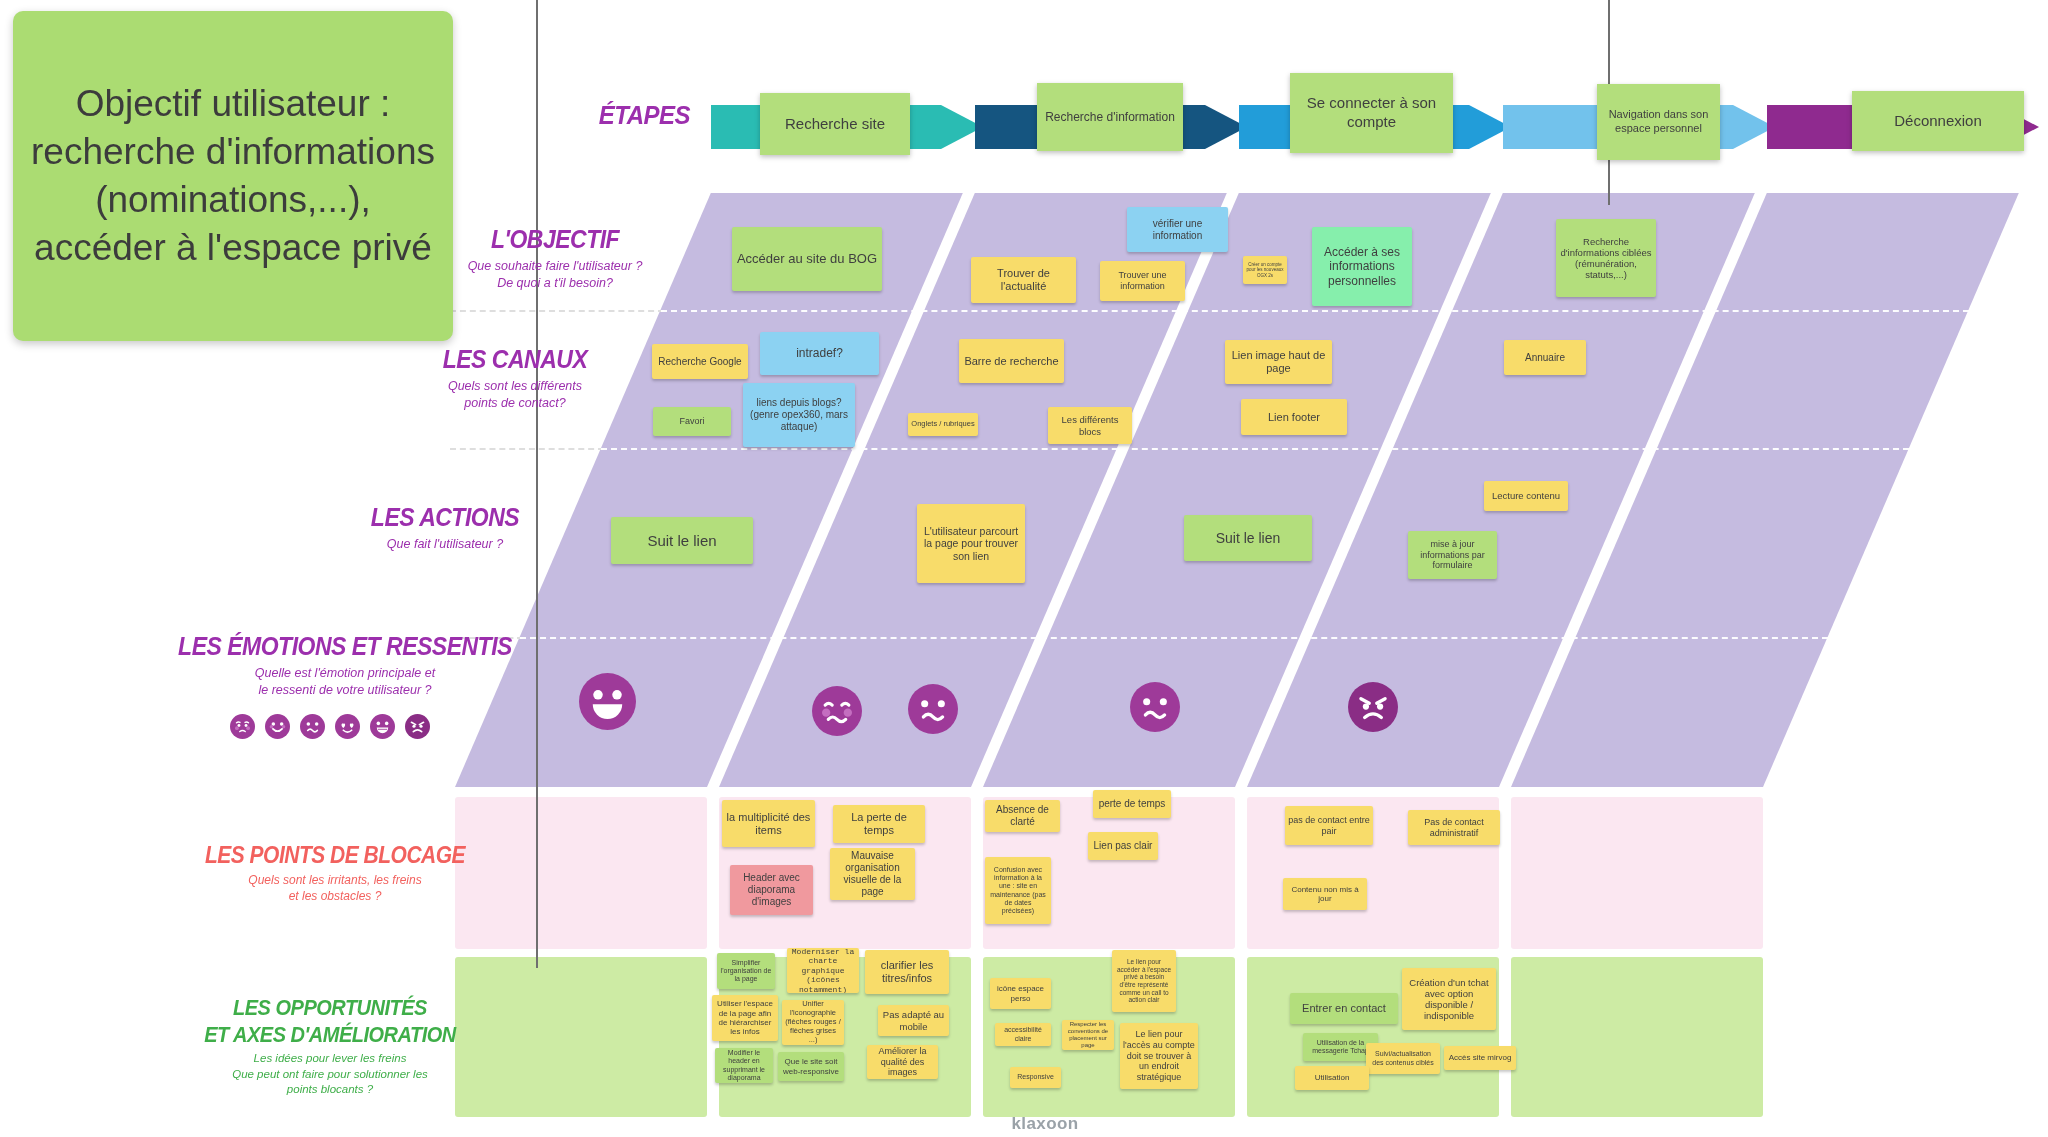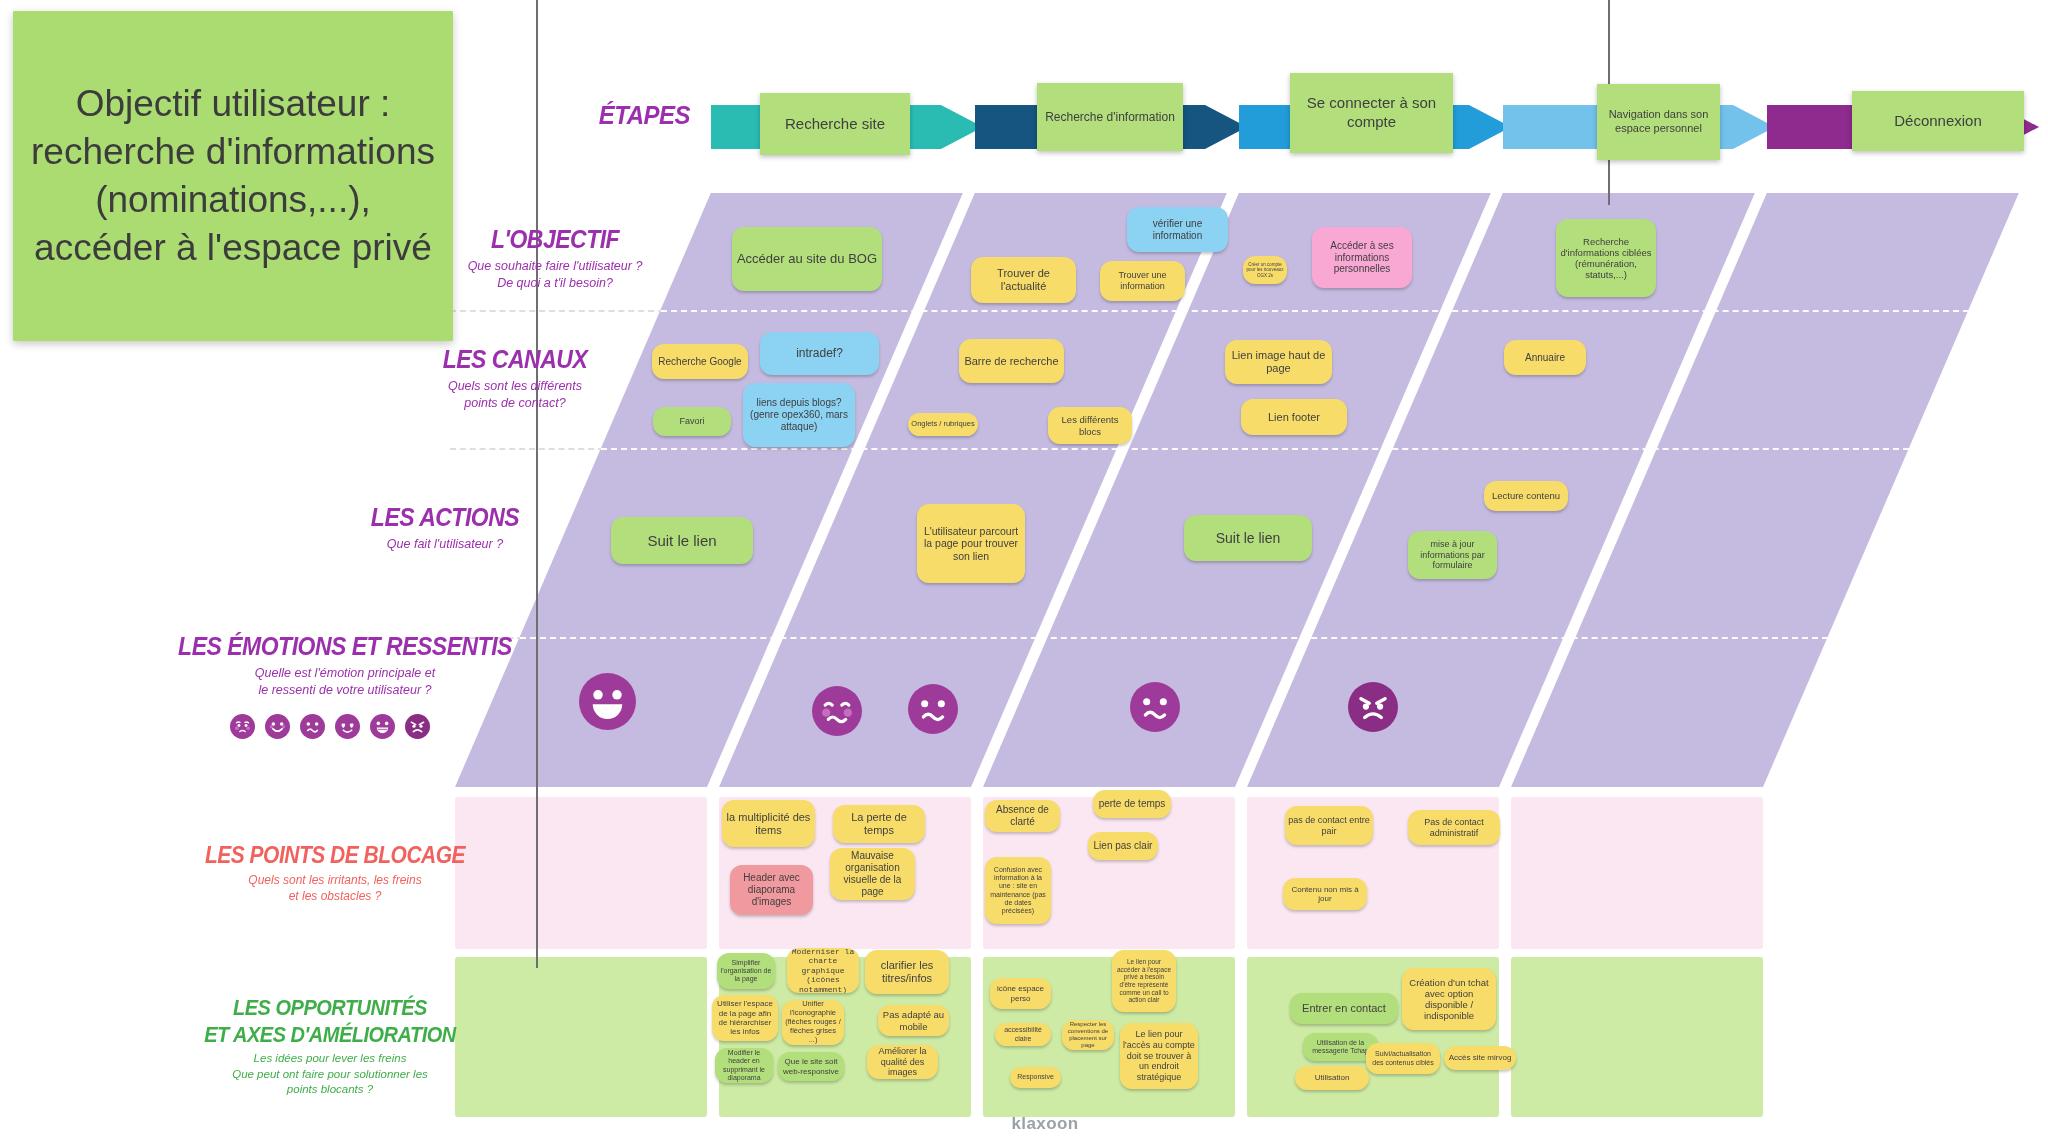--- a/index.html
+++ b/index.html
@@ -1,21 +1,21 @@
 <!DOCTYPE html>
 <html style="--band: #c5bbe0; --pink-row: #fbe7f1; --green-row: #cdeba4; --note-yellow: #f8dc6a; --note-green: #b3de7c; --note-blue: #8cd2f2; --note-pink: #f0999e; --label-purple: #9c2fad; --label-red: #f2615e; --label-green: #3fae49; --emotion: #9e3a99; --emotion-dark: #8a2d85; --title-note-bg: #abdc72;"><head>
 <meta charset="utf-8">
 <style>
   html,body{margin:0;padding:0;background:#fff;}
   .canvas{position:relative;width:2048px;height:1137px;background:#fff;overflow:hidden;
           font-family:"Liberation Sans","DejaVu Sans",sans-serif;}
   .title-note{position:absolute;left:13px;top:11px;width:440px;height:330px;
     background:var(--title-note-bg);display:flex;align-items:center;justify-content:center;
     text-align:center;font-size:37px;line-height:1.3;color:#3c3c3c;padding:6px 14px;box-sizing:border-box;
-    box-shadow:0 3px 8px rgba(0,0,0,.22);border-radius:1px;}
+    box-shadow:0 3px 8px rgba(0,0,0,.22);border-radius:10px;}
   .vline{position:absolute;width:2px;background:#6f6f6f;}
   #vline1{left:536px;top:0;height:968px;}
   #vline2{left:1608px;top:0;height:205px;}
   .band-col{position:absolute;background:var(--band);transform:skewX(-23.3deg);transform-origin:0 100%;}
   .dash{position:absolute;height:0;border-top:2px dashed rgba(255,255,255,.95);}
   .dash-gray{position:absolute;height:0;border-top:2px dashed #dedede;}
   .row-label{position:absolute;text-align:center;}
   .row-label .lbl{font-weight:700;font-style:italic;font-stretch:condensed;letter-spacing:-.5px;
     font-size:23px;transform:scale(1,1.1);white-space:pre-line;line-height:1.1;}
   .row-label .sub{font-style:italic;font-size:12.5px;margin-top:6px;line-height:1.35;white-space:pre-line;}
@@ -34,21 +34,21 @@
   #lbl-opport{left:165px;top:998px;width:330px;}
   #lbl-opport .lbl{font-size:20px;line-height:1.18;}
   #lbl-opport .sub{font-size:11.5px;}
   .arrow{position:absolute;height:44px;z-index:3;
     clip-path:polygon(0 0,calc(100% - 42px) 0,100% 50%,calc(100% - 42px) 100%,0 100%);}
   .step-sticky{position:absolute;z-index:4;background:var(--note-green);display:flex;align-items:center;
     justify-content:center;text-align:center;color:#3f3f3f;box-shadow:0 2px 5px rgba(0,0,0,.25);
     padding:2px 6px;box-sizing:border-box;line-height:1.25;}
   .cell{position:absolute;border-radius:3px;}
   .note{position:absolute;z-index:5;display:flex;align-items:center;justify-content:center;text-align:center;
-    color:#3f3f3f;padding:2px 3px;box-sizing:border-box;border-radius:12px;line-height:1.18;
+    color:#3f3f3f;padding:2px 3px;box-sizing:border-box;border-radius:2px;line-height:1.18;
     box-shadow:0 2px 3px rgba(0,0,0,.22);overflow:hidden;}
   .face{position:absolute;z-index:6;}
   .face svg{display:block;width:100%;height:100%;}
   .logo{position:absolute;left:960px;top:1114px;width:170px;text-align:center;
     font-size:17px;font-weight:700;letter-spacing:.4px;color:#9aa2a8;}
 </style>
 </head>
 <body>
 
 <div class="canvas">
@@ -130,21 +130,21 @@
       <div class="step-sticky" style="left: 1597px; top: 84px; width: 123px; height: 76px; font-size: 11px;">Navigation dans son espace personnel</div>
       <div class="arrow" style="left: 1767px; top: 105px; width: 272px; background: rgb(143, 42, 143);"></div>
       <div class="step-sticky" style="left: 1852px; top: 91px; width: 172px; height: 60px; font-size: 15px;">Déconnexion</div>
     </div>
   <div id="notes">
       <div class="note" style="left: 732px; top: 227px; width: 150px; height: 64px; font-size: 13px; background: rgb(179, 222, 124);">Accéder au site du BOG</div>
       <div class="note" style="left: 971px; top: 257px; width: 105px; height: 46px; font-size: 11px; background: rgb(248, 220, 106);">Trouver de l'actualité</div>
       <div class="note" style="left: 1127px; top: 207px; width: 101px; height: 45px; font-size: 10px; background: rgb(140, 210, 242);">vérifier une information</div>
       <div class="note" style="left: 1100px; top: 261px; width: 85px; height: 40px; font-size: 9px; background: rgb(248, 220, 106);">Trouver une information</div>
       <div class="note" style="left: 1243px; top: 256px; width: 44px; height: 28px; font-size: 4.5px; background: rgb(248, 220, 106);">Créer un compte pour les nouveaux OGX 2s</div>
-      <div class="note" style="left: 1312px; top: 227px; width: 100px; height: 61px; font-size: 10px; background: #f9a8d4;">Accéder à ses informations personnelles</div>
+      <div class="note" style="left: 1312px; top: 227px; width: 100px; height: 79px; font-size: 12px; background: #86efac;">Accéder à ses informations personnelles</div>
       <div class="note" style="left: 1556px; top: 219px; width: 100px; height: 78px; font-size: 9.5px; background: rgb(179, 222, 124);">Recherche d'informations ciblées (rémunération, statuts,...)</div>
       <div class="note" style="left: 652px; top: 344px; width: 96px; height: 35px; font-size: 10px; background: rgb(248, 220, 106);">Recherche Google</div>
       <div class="note" style="left: 760px; top: 332px; width: 119px; height: 43px; font-size: 12px; background: rgb(140, 210, 242);">intradef?</div>
       <div class="note" style="left: 653px; top: 407px; width: 78px; height: 29px; font-size: 9px; background: rgb(179, 222, 124);">Favori</div>
       <div class="note" style="left: 743px; top: 383px; width: 112px; height: 64px; font-size: 10px; background: rgb(140, 210, 242);">liens depuis blogs? (genre opex360, mars attaque)</div>
       <div class="note" style="left: 959px; top: 339px; width: 105px; height: 44px; font-size: 11px; background: rgb(248, 220, 106);">Barre de recherche</div>
       <div class="note" style="left: 908px; top: 413px; width: 70px; height: 23px; font-size: 7.5px; background: rgb(248, 220, 106);">Onglets / rubriques</div>
       <div class="note" style="left: 1048px; top: 407px; width: 84px; height: 37px; font-size: 9.5px; background: rgb(248, 220, 106);">Les différents blocs</div>
       <div class="note" style="left: 1225px; top: 340px; width: 107px; height: 44px; font-size: 11px; background: rgb(248, 220, 106);">Lien image haut de page</div>
       <div class="note" style="left: 1241px; top: 399px; width: 106px; height: 36px; font-size: 11px; background: rgb(248, 220, 106);">Lien footer</div>

